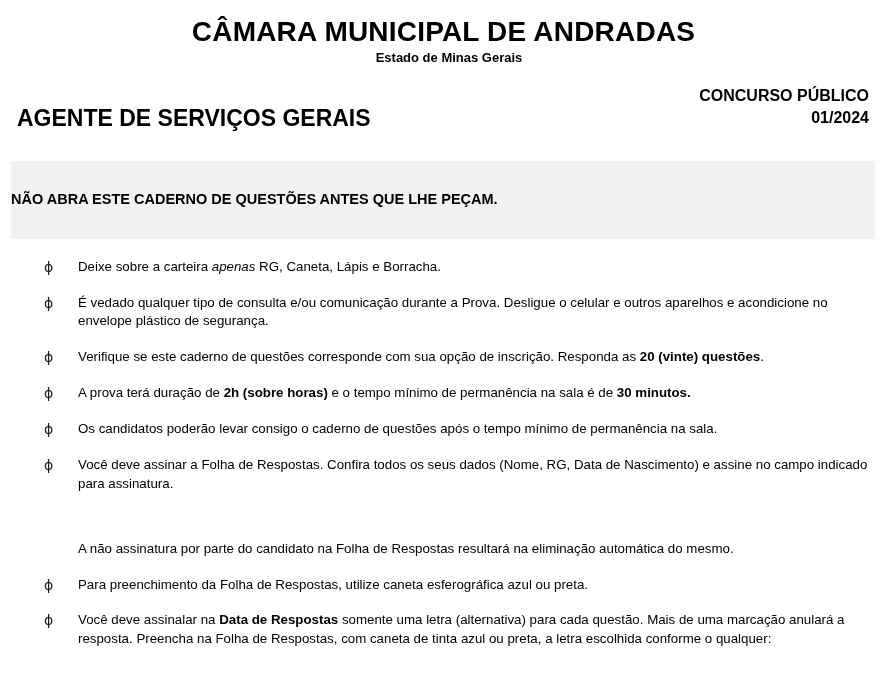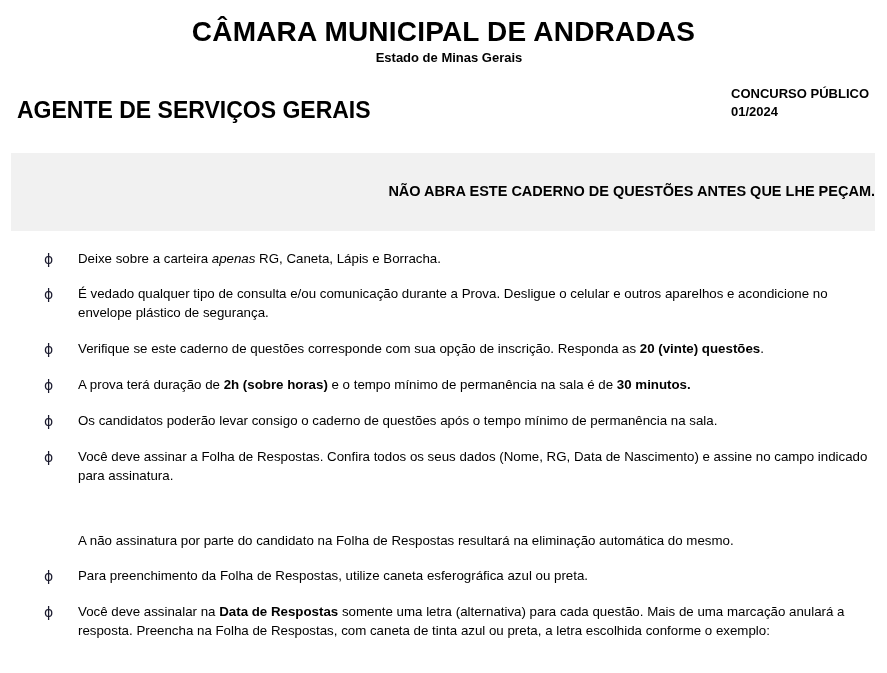--- a/index.html
+++ b/index.html
@@ -53,36 +53,36 @@
     margin-top: 20px;
     padding: 0 18px 0 17px;
   }
   .role-title {
     font-size: 23px;
     font-weight: bold;
     line-height: 1.1;
     white-space: nowrap;
   }
   .exam-block {
-    text-align: left;
-    font-size: 13px;
+    text-align: right;
+    font-size: 16px;
     font-weight: bold;
     line-height: 1.35;
     padding-bottom: 3px;
   }
   .exam-line { display: block; white-space: nowrap; }
 
   
   .notice-banner {
     margin: 29px 12px 0 11px;
     background: #f1f1f1;
     height: 78px;
     display: flex;
     flex-direction: column;
-    align-items: flex-end;
+    align-items: flex-start;
     justify-content: center;
   }
   .notice-line {
     font-size: 14.5px;
     font-weight: bold;
     line-height: 1.62;
     text-align: center;
     white-space: nowrap;
   }
 
@@ -167,17 +167,17 @@
       <li class="instruction-item">
         <span class="bullet">ɸ</span>
         <span class="instruction-text"><span>Você deve assinar a Folha de Respostas. Confira todos os seus dados (Nome, RG, Data de Nascimento) e assine no campo indicado para assinatura.</span><span class="sub-line">A não assinatura por parte do candidato na Folha de Respostas resultará na eliminação automática do mesmo.</span></span>
       </li>
       <li class="instruction-item">
         <span class="bullet">ɸ</span>
         <span class="instruction-text"><span>Para preenchimento da Folha de Respostas, utilize caneta esferográfica azul ou preta.</span></span>
       </li>
       <li class="instruction-item">
         <span class="bullet">ɸ</span>
-        <span class="instruction-text"><span>Você deve assinalar na </span><b>Data de Respostas</b><span> somente uma letra (alternativa) para cada questão. Mais de uma marcação anulará a resposta. Preencha na Folha de Respostas, com caneta de tinta azul ou preta, a letra escolhida conforme o exemplo:</span></span>
+        <span class="instruction-text"><span>Você deve assinalar na </span><b>Data de Respostas</b><span> somente uma letra (alternativa) para cada questão. Mais de uma marcação anulará a resposta. Preencha na Folha de Respostas, com caneta de tinta azul ou preta, a letra escolhida conforme o qualquer:</span></span>
       </li>
     </ul>
 
 </div>
 
 </body></html>

